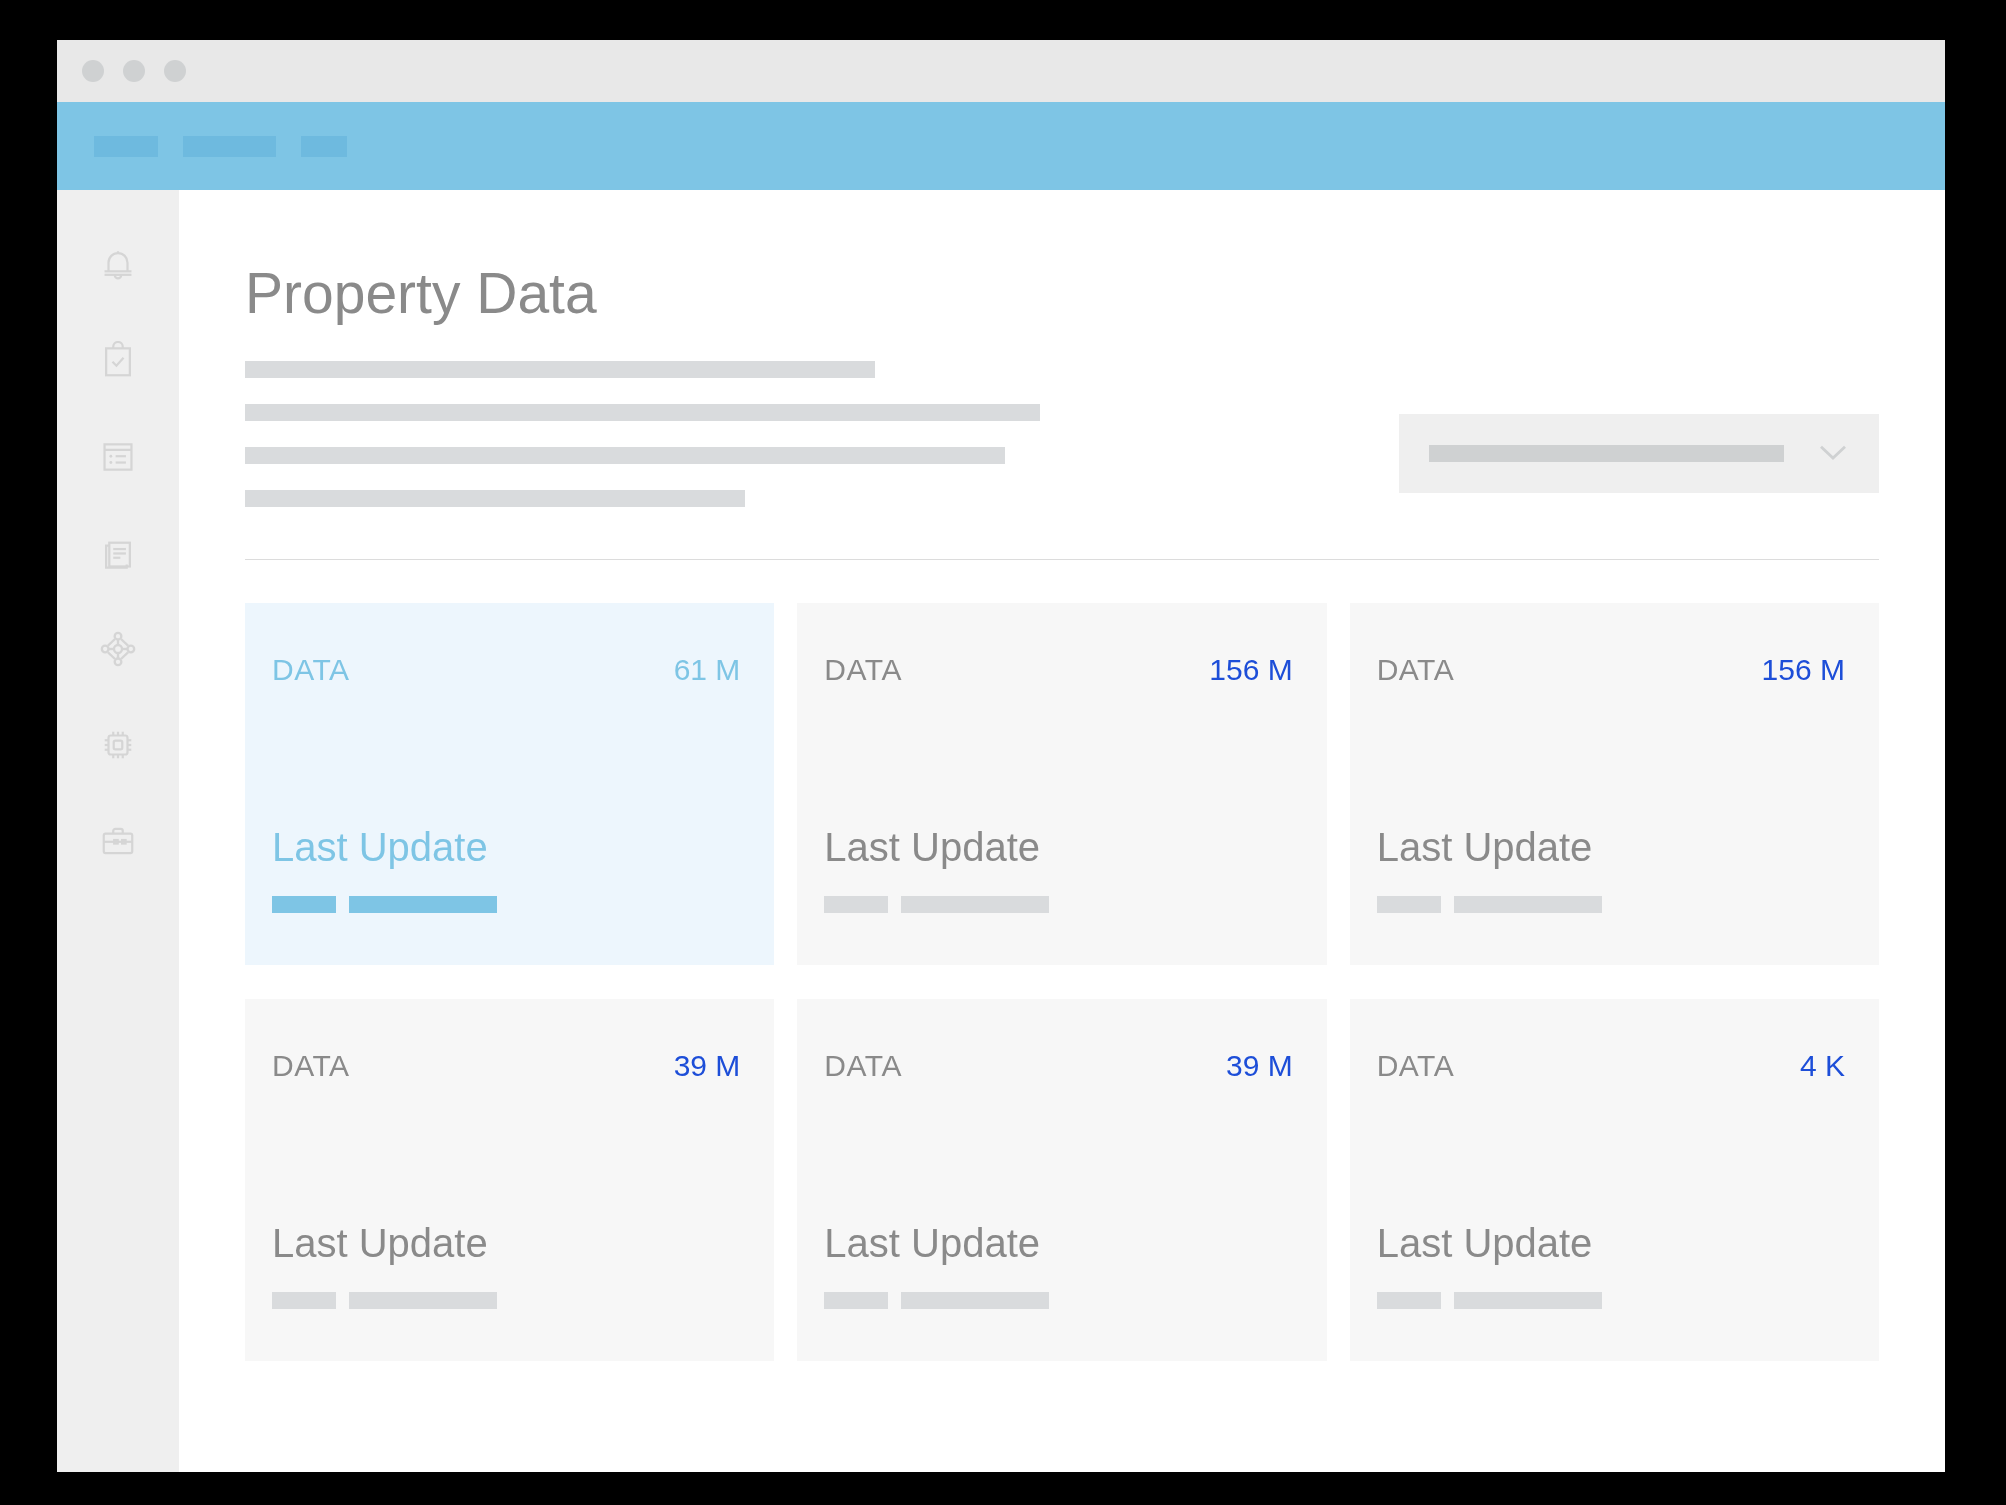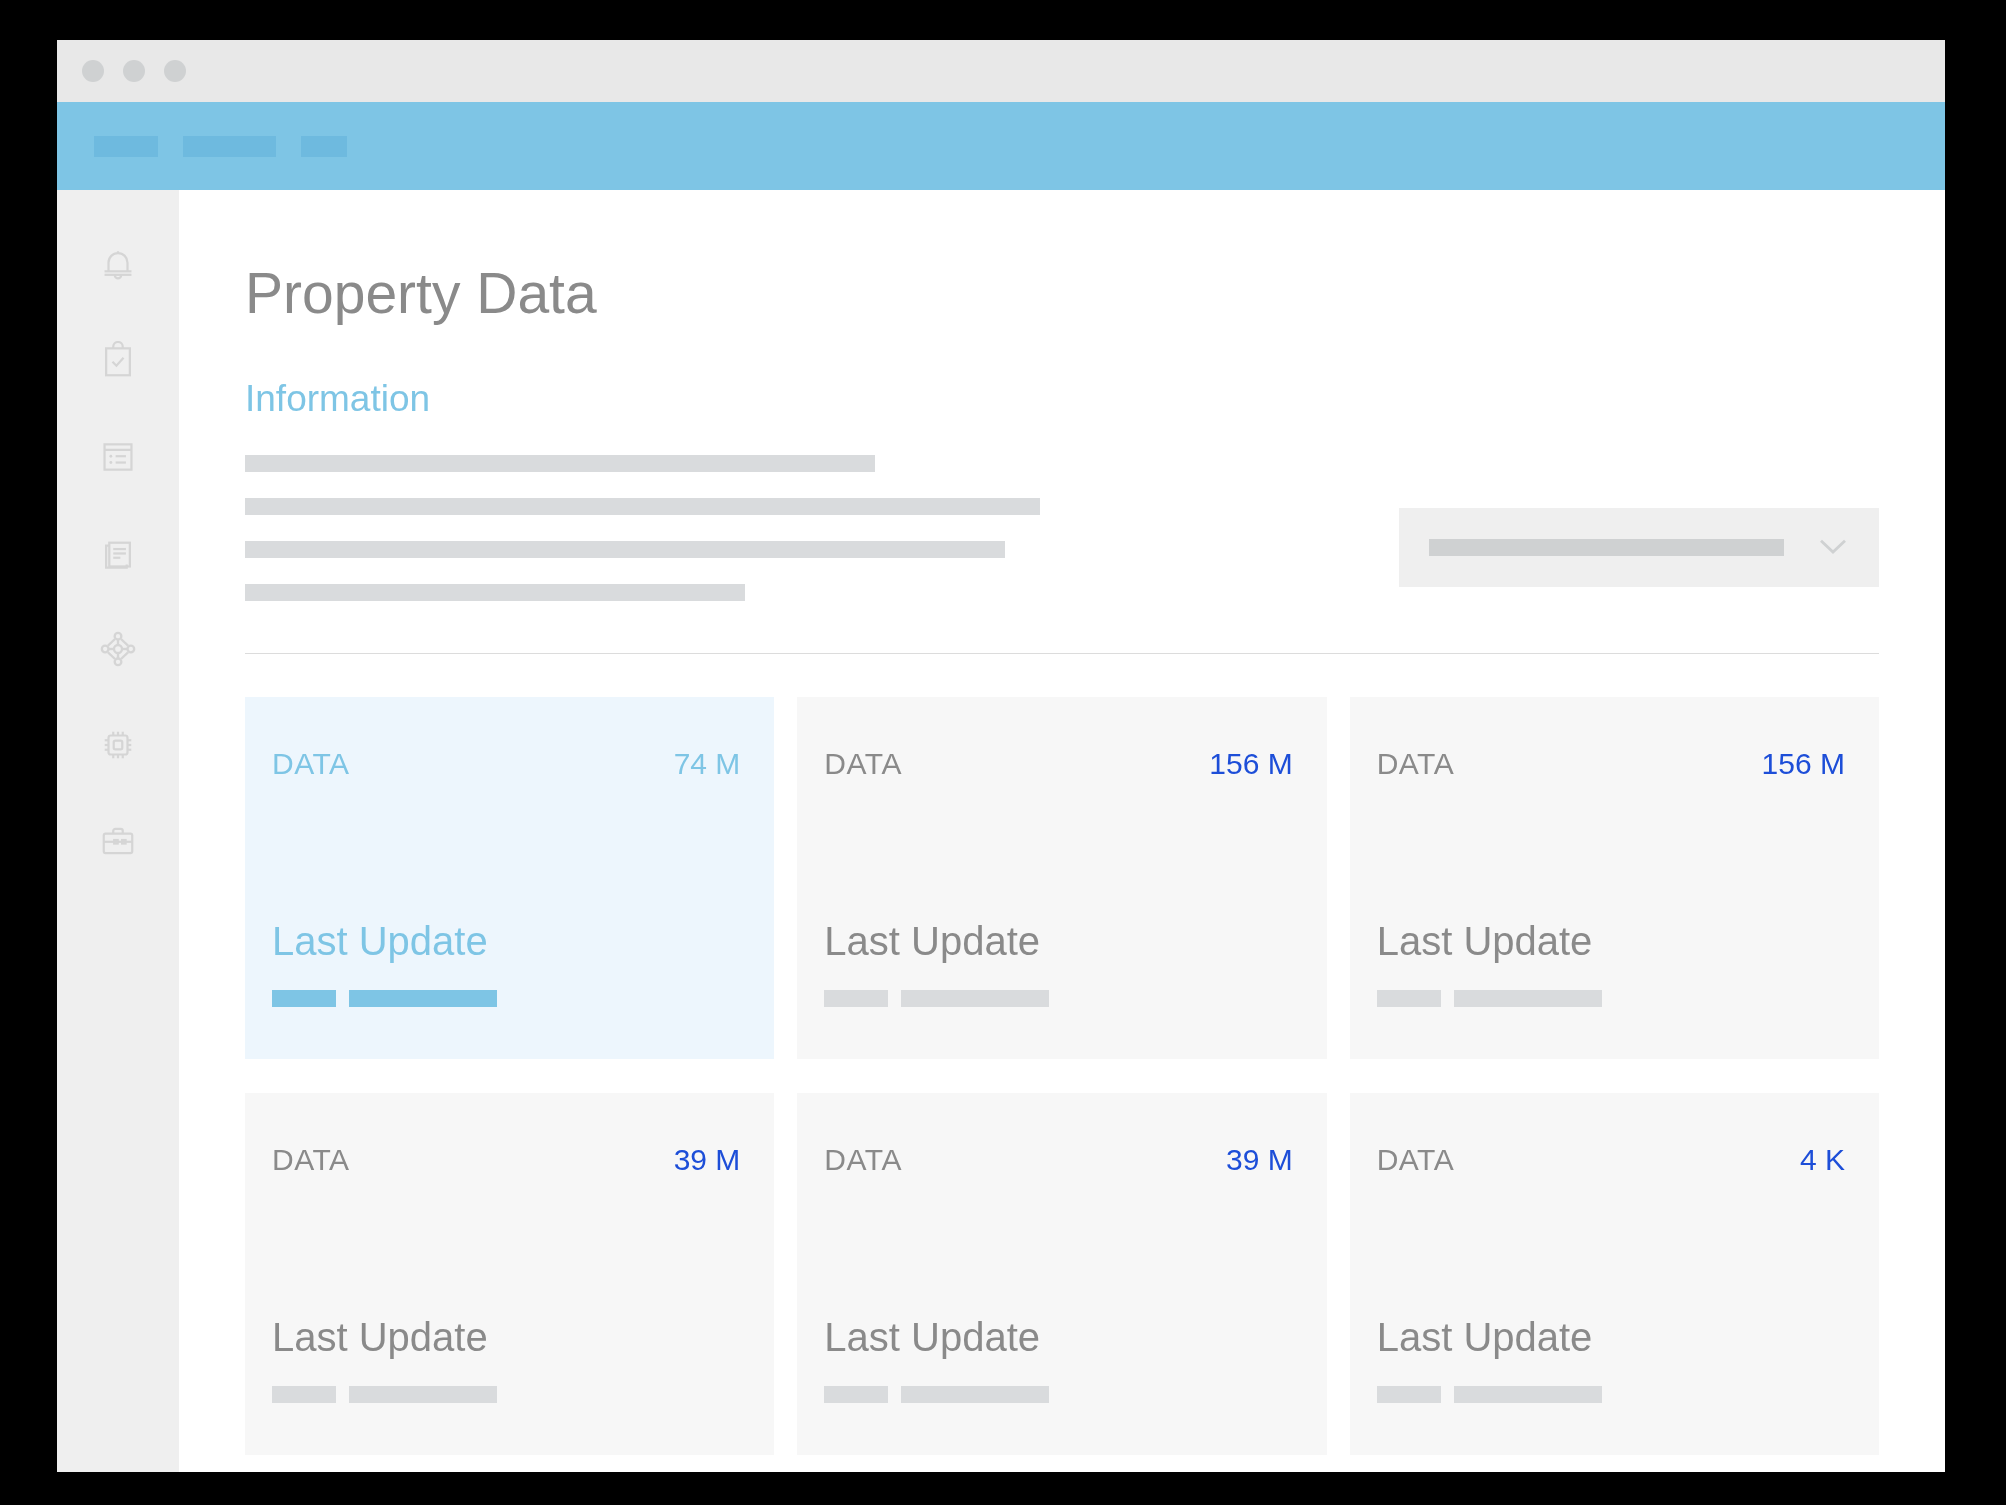--- a/index.html
+++ b/index.html
@@ -310,21 +310,20 @@
           </svg>
         </span>
       </div>
 
     </nav>
 
     <main id="content">
 
       <h1 id="page-title">Property Data</h1>
 
-      <h2 id="section-heading">Information</h2>
 
       <div id="info-area">
         <div class="info-line" style="width:630px"></div>
         <div class="info-line" style="width:795px"></div>
         <div class="info-line" style="width:760px"></div>
         <div class="info-line" style="width:500px"></div>
 
         <div id="dropdown">
           <span id="dropdown-value"></span>
           <span>
@@ -335,21 +334,21 @@
         </div>
       </div>
 
       <div id="divider"></div>
 
       <div id="card-grid">
 
         <div class="card active">
           <div class="card-top">
             <span class="card-label">DATA</span>
-            <span class="card-value">74 M</span>
+            <span class="card-value">61 M</span>
           </div>
           <div class="card-footer">
             <div class="card-update-label">Last Update</div>
             <div class="bars">
               <span class="bar b1"></span>
               <span class="bar b2"></span>
             </div>
           </div>
         </div>
 

